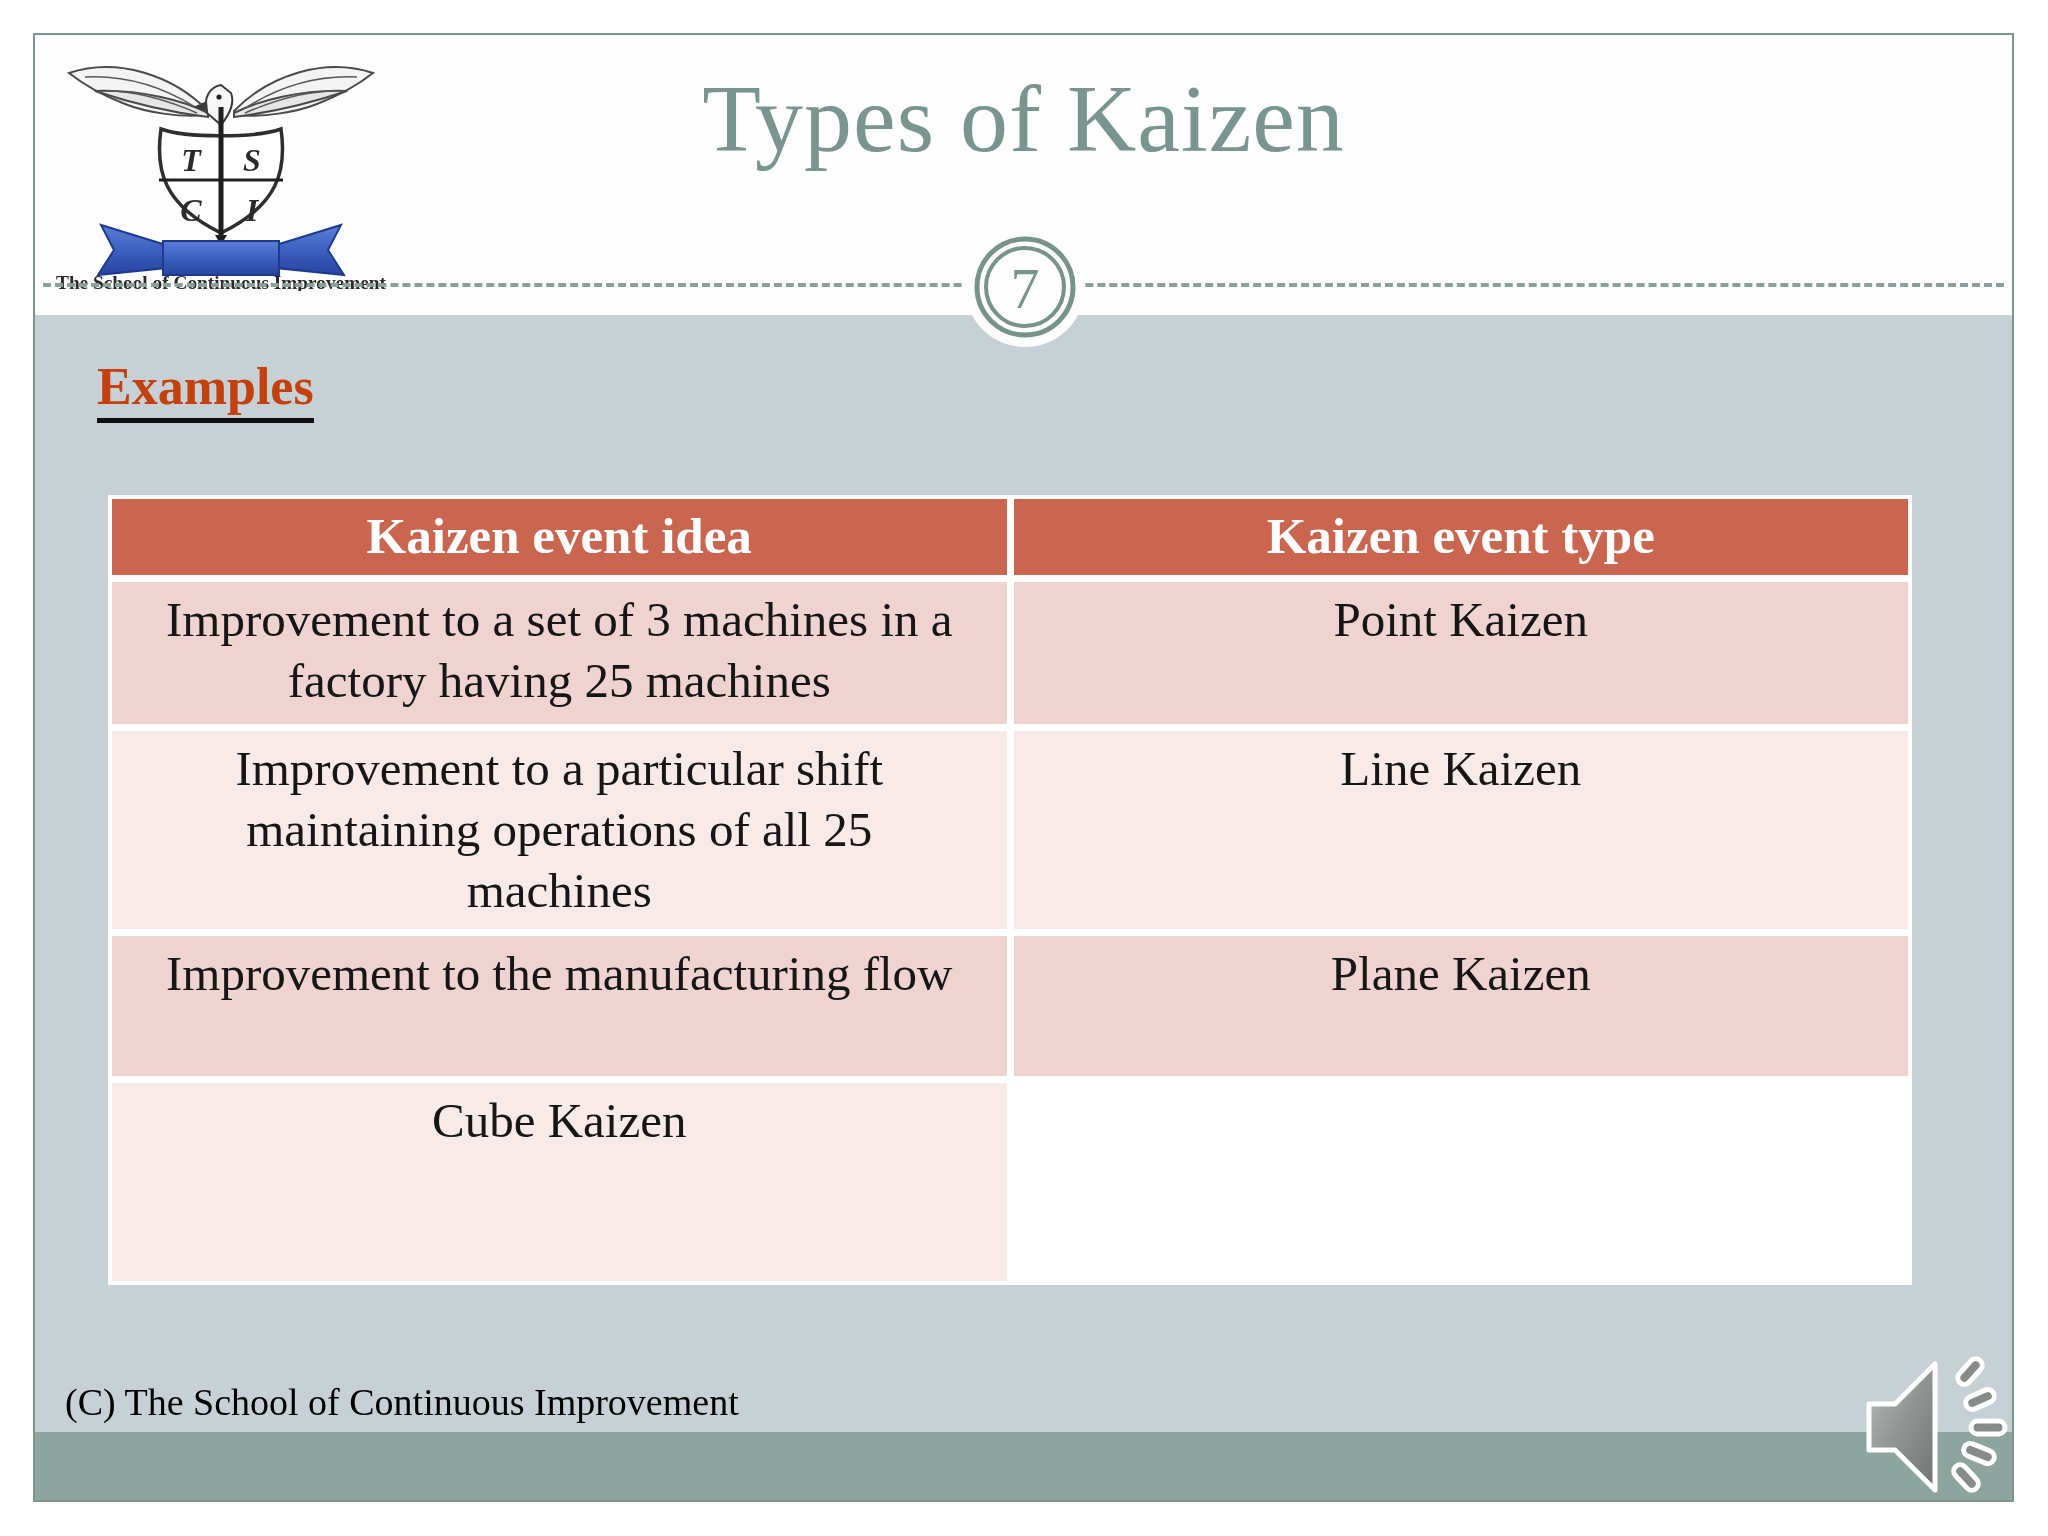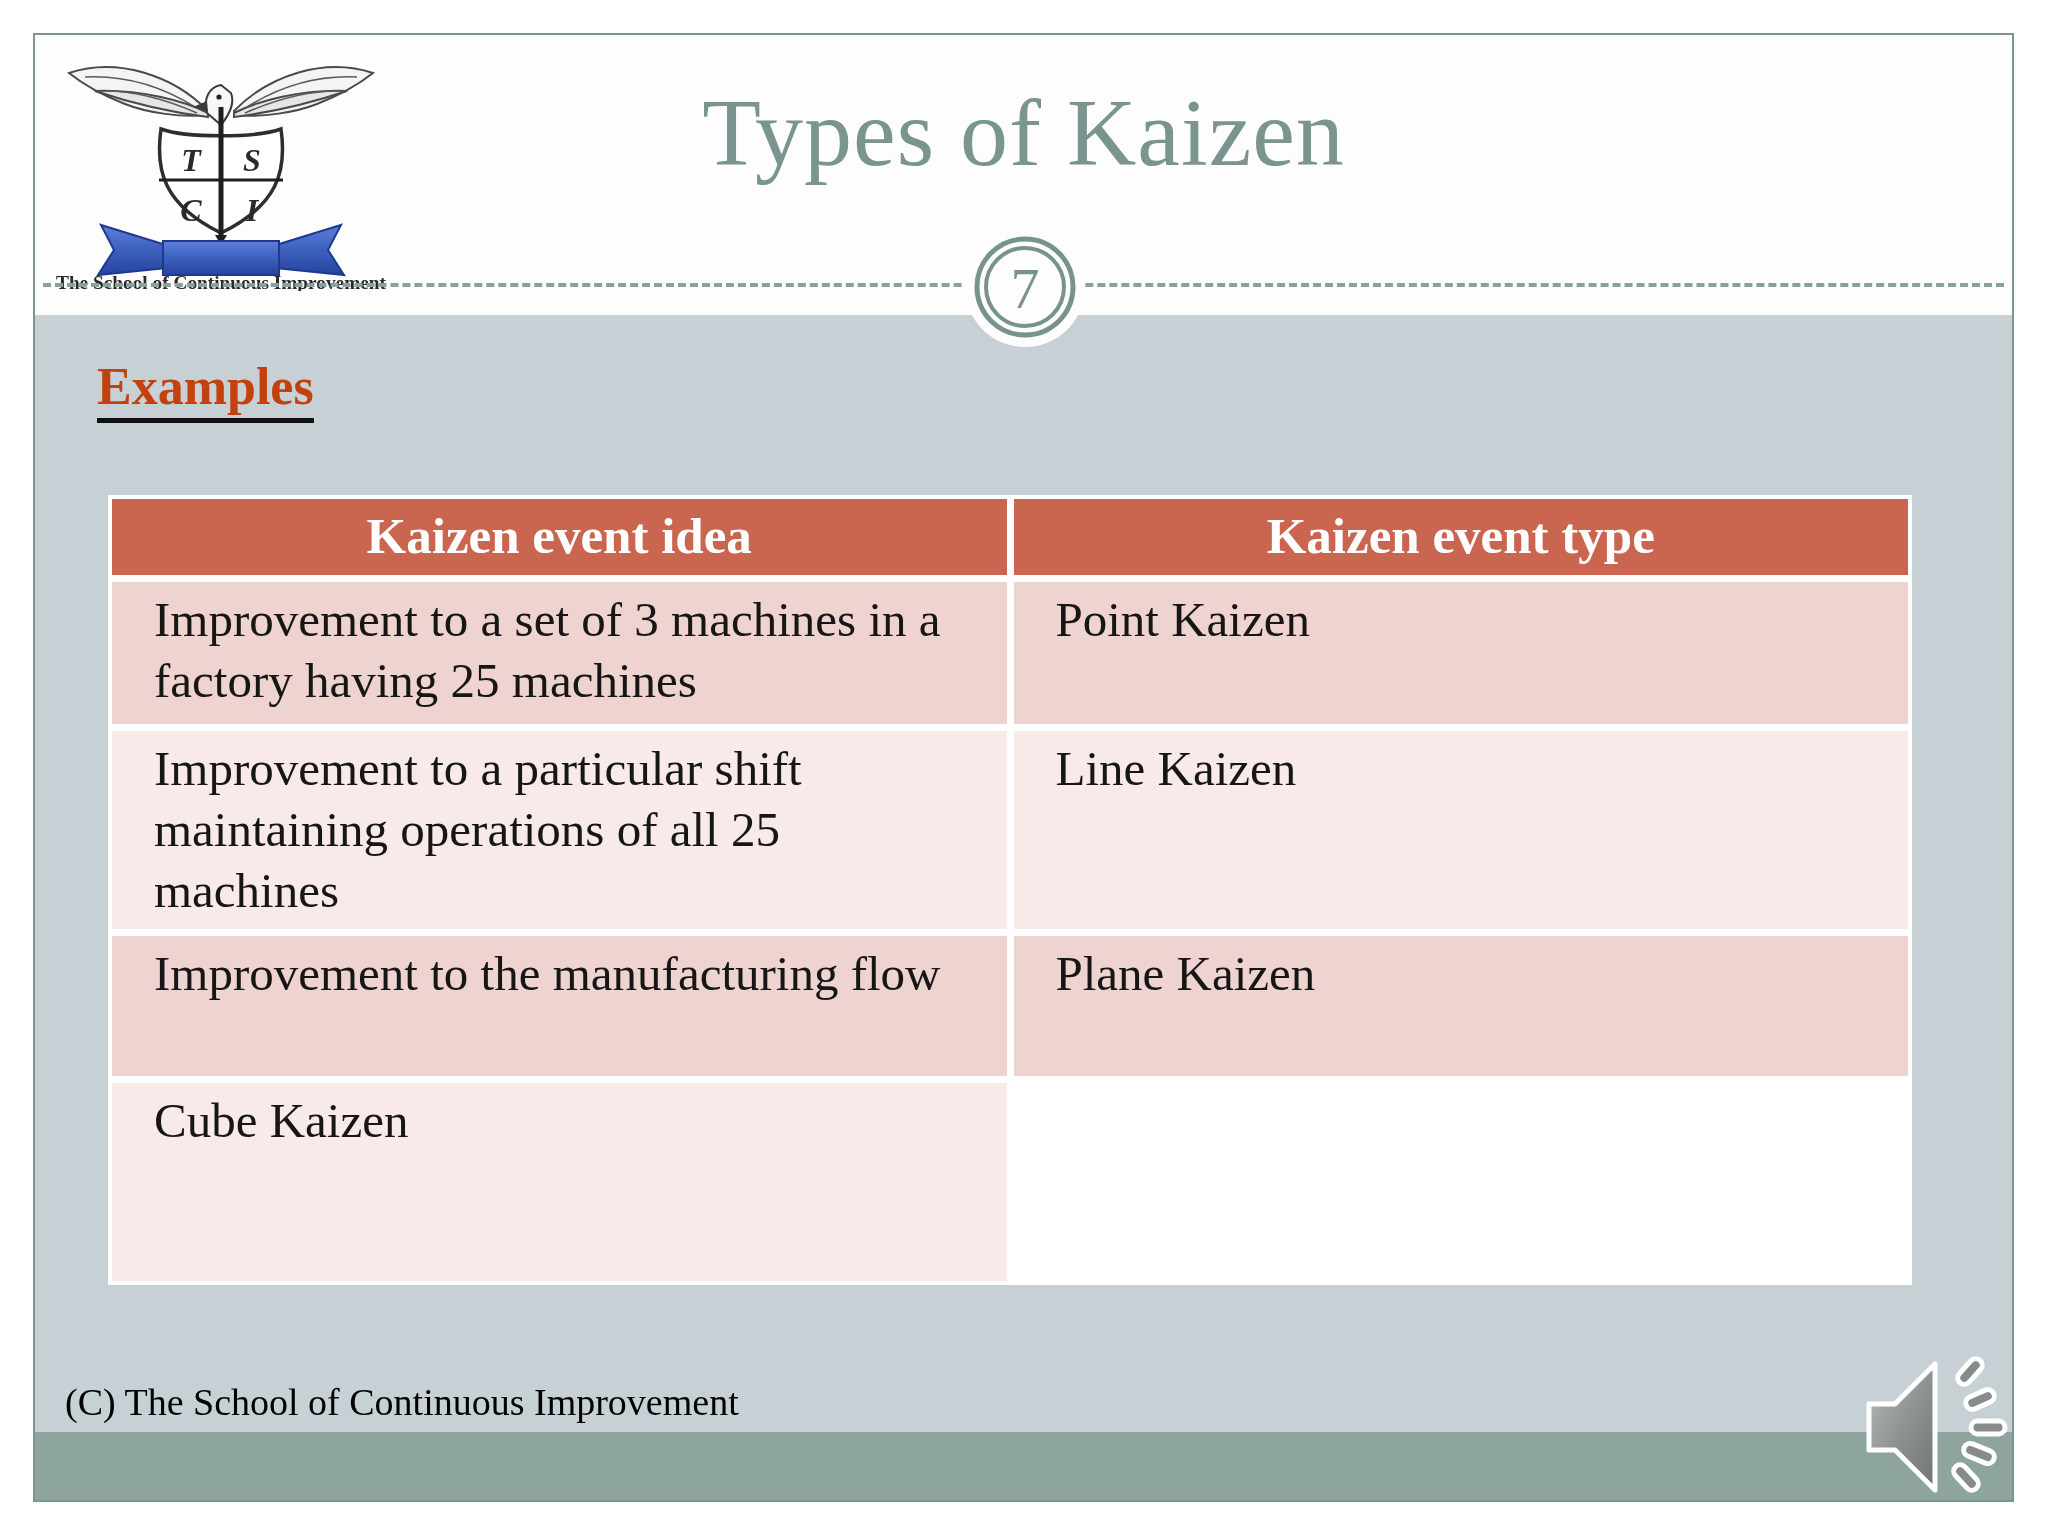--- a/index.html
+++ b/index.html
@@ -11,21 +11,21 @@
     position:absolute;left:33px;top:33px;width:1981px;height:1469px;
     border:2px solid #7b958f;box-sizing:border-box;background:#fdfdfd;
   }
   .band-content{
     position:absolute;left:0;top:280px;width:100%;height:1117px;background:#c7d1d5;
   }
   .band-footer{
     position:absolute;left:0;top:1397px;width:100%;height:68px;background:#8da59e;
   }
   .slide-title{
-    position:absolute;left:0;right:0;top:42px;margin:0;text-align:center;
+    position:absolute;left:0;right:0;top:28px;margin:0;text-align:center;
     font-size:96px;font-weight:normal;color:#7a958f;letter-spacing:1px;
   }
   .dashed-divider{
     position:absolute;left:8px;right:8px;top:248px;height:0;
     border-top:4px dashed #8aa09c;
   }
   .notch-circle{
     position:absolute;left:930px;top:192px;width:120px;height:120px;border-radius:50%;
     background:#fdfdfd;
   }
@@ -40,21 +40,21 @@
     position:absolute;left:62px;top:322px;margin:0;font-size:52px;font-weight:bold;color:#c2410c;
   }
   .examples-heading span{border-bottom:5px solid #101010;padding-bottom:3px;}
   .kaizen-table{
     position:absolute;left:73px;top:460px;width:1804px;box-sizing:border-box;
     background:#ffffff;padding:4px;
     display:grid;grid-template-columns:1fr 1fr;
     grid-template-rows:76px 142px 198px 140px 198px;gap:7px;
   }
   .cell{
-    box-sizing:border-box;text-align:left;color:#161616;
+    box-sizing:border-box;text-align:center;color:#161616;
     font-size:49px;line-height:1.24;padding:8px 42px 0 42px;
   }
   .cell.hdr{
     background:#ca6650;color:#ffffff;font-weight:bold;font-size:51px;
     display:flex;align-items:center;justify-content:center;padding:0;
   }
   .cell.dark{background:#eed3d0;}
   .cell.light{background:#f8eae8;}
   .footer-text{
     position:absolute;left:30px;top:1332px;height:84px;line-height:70px;

